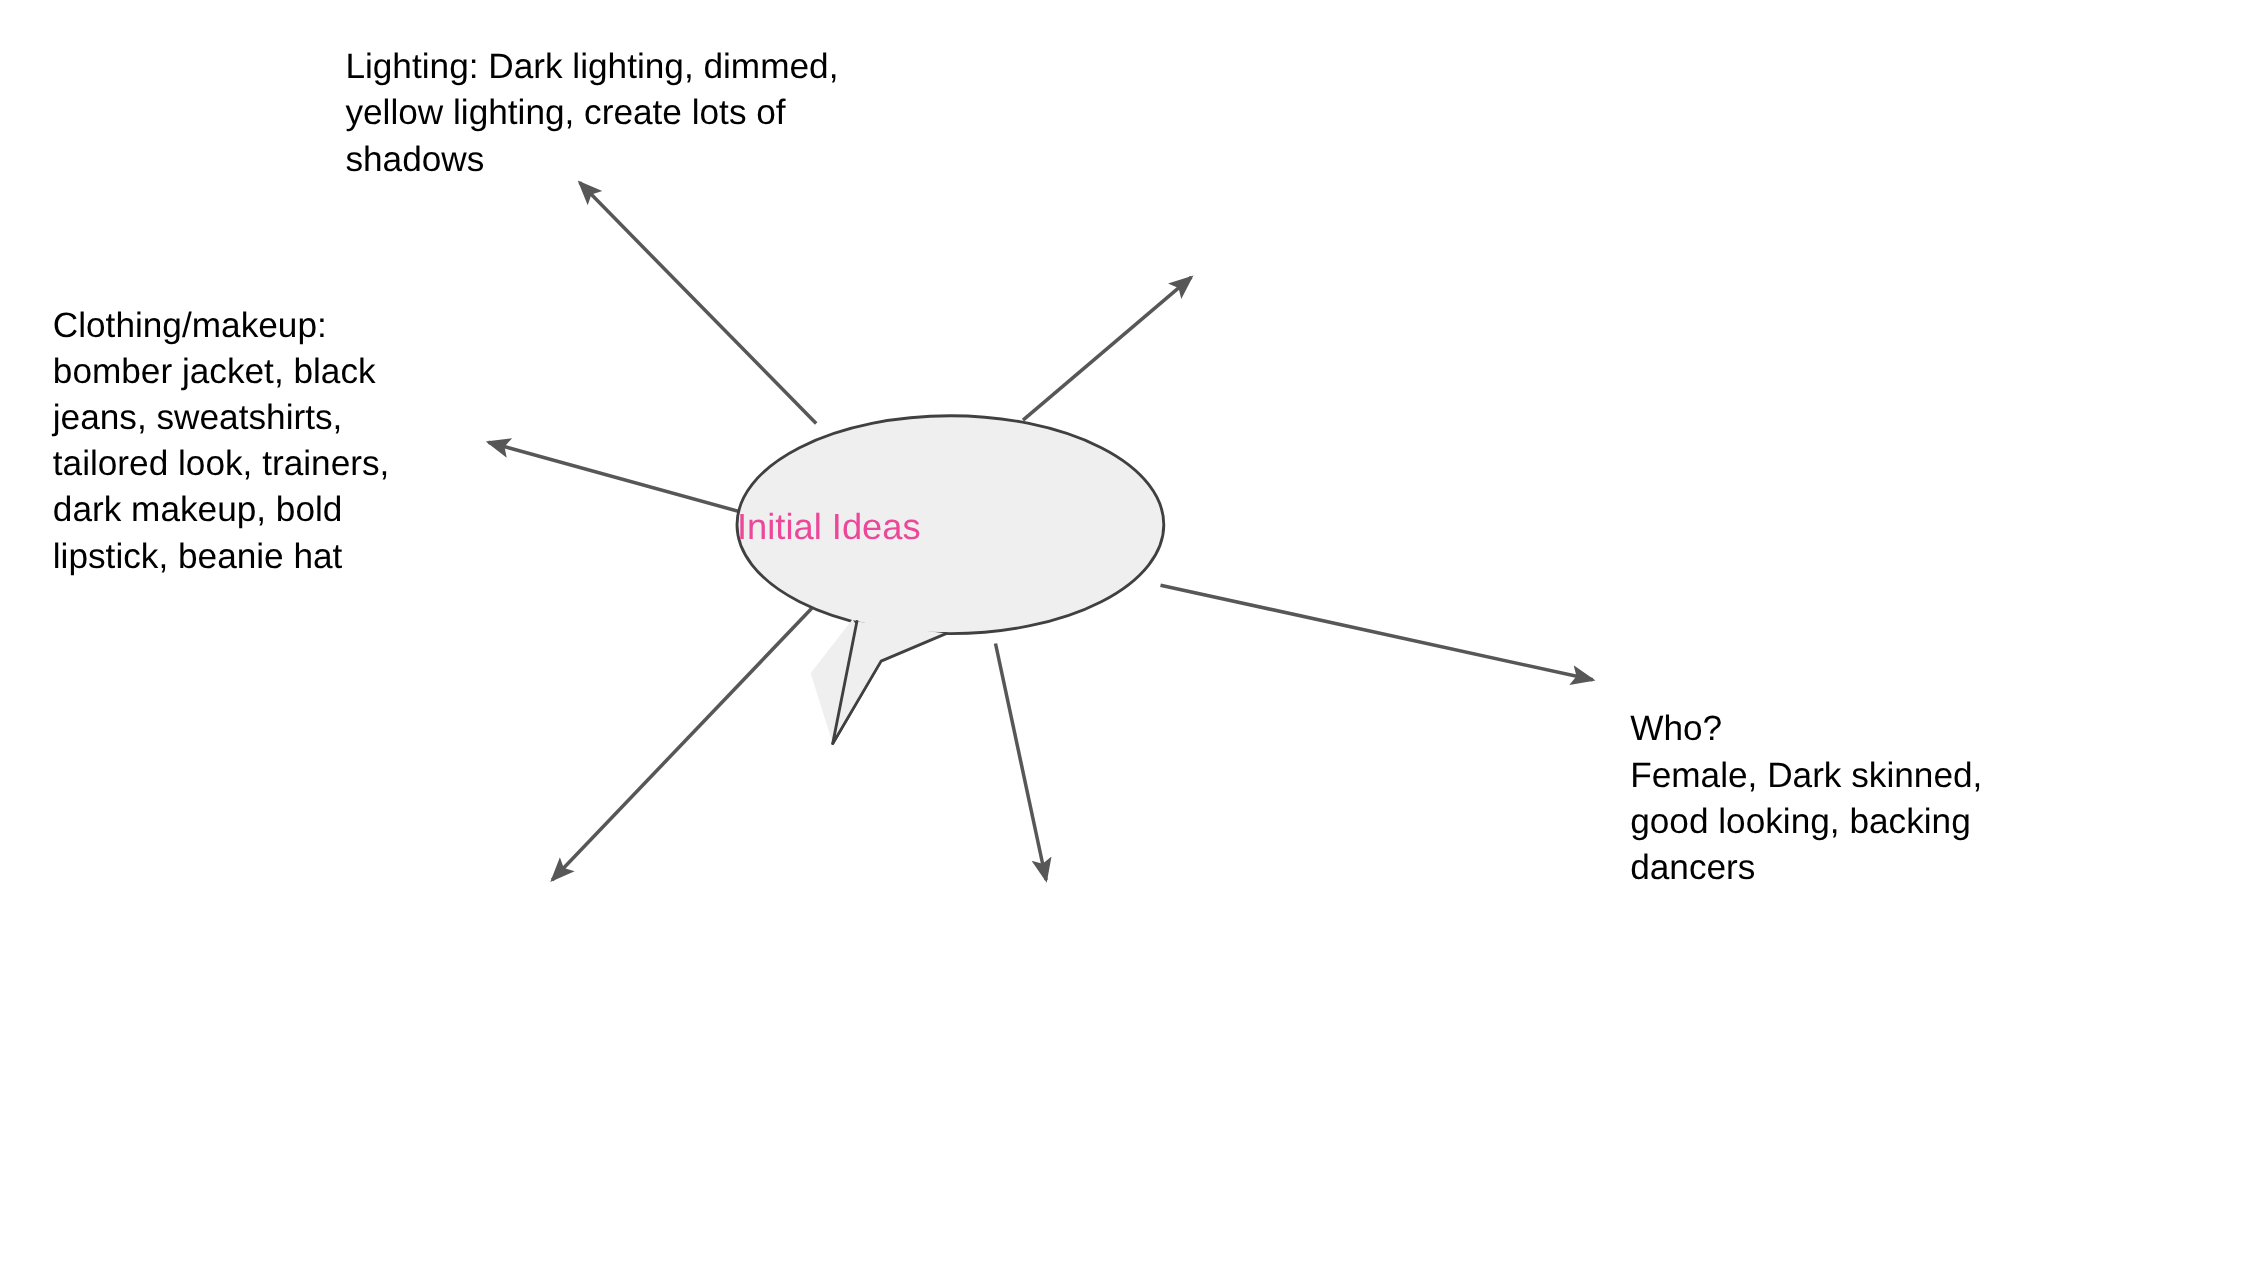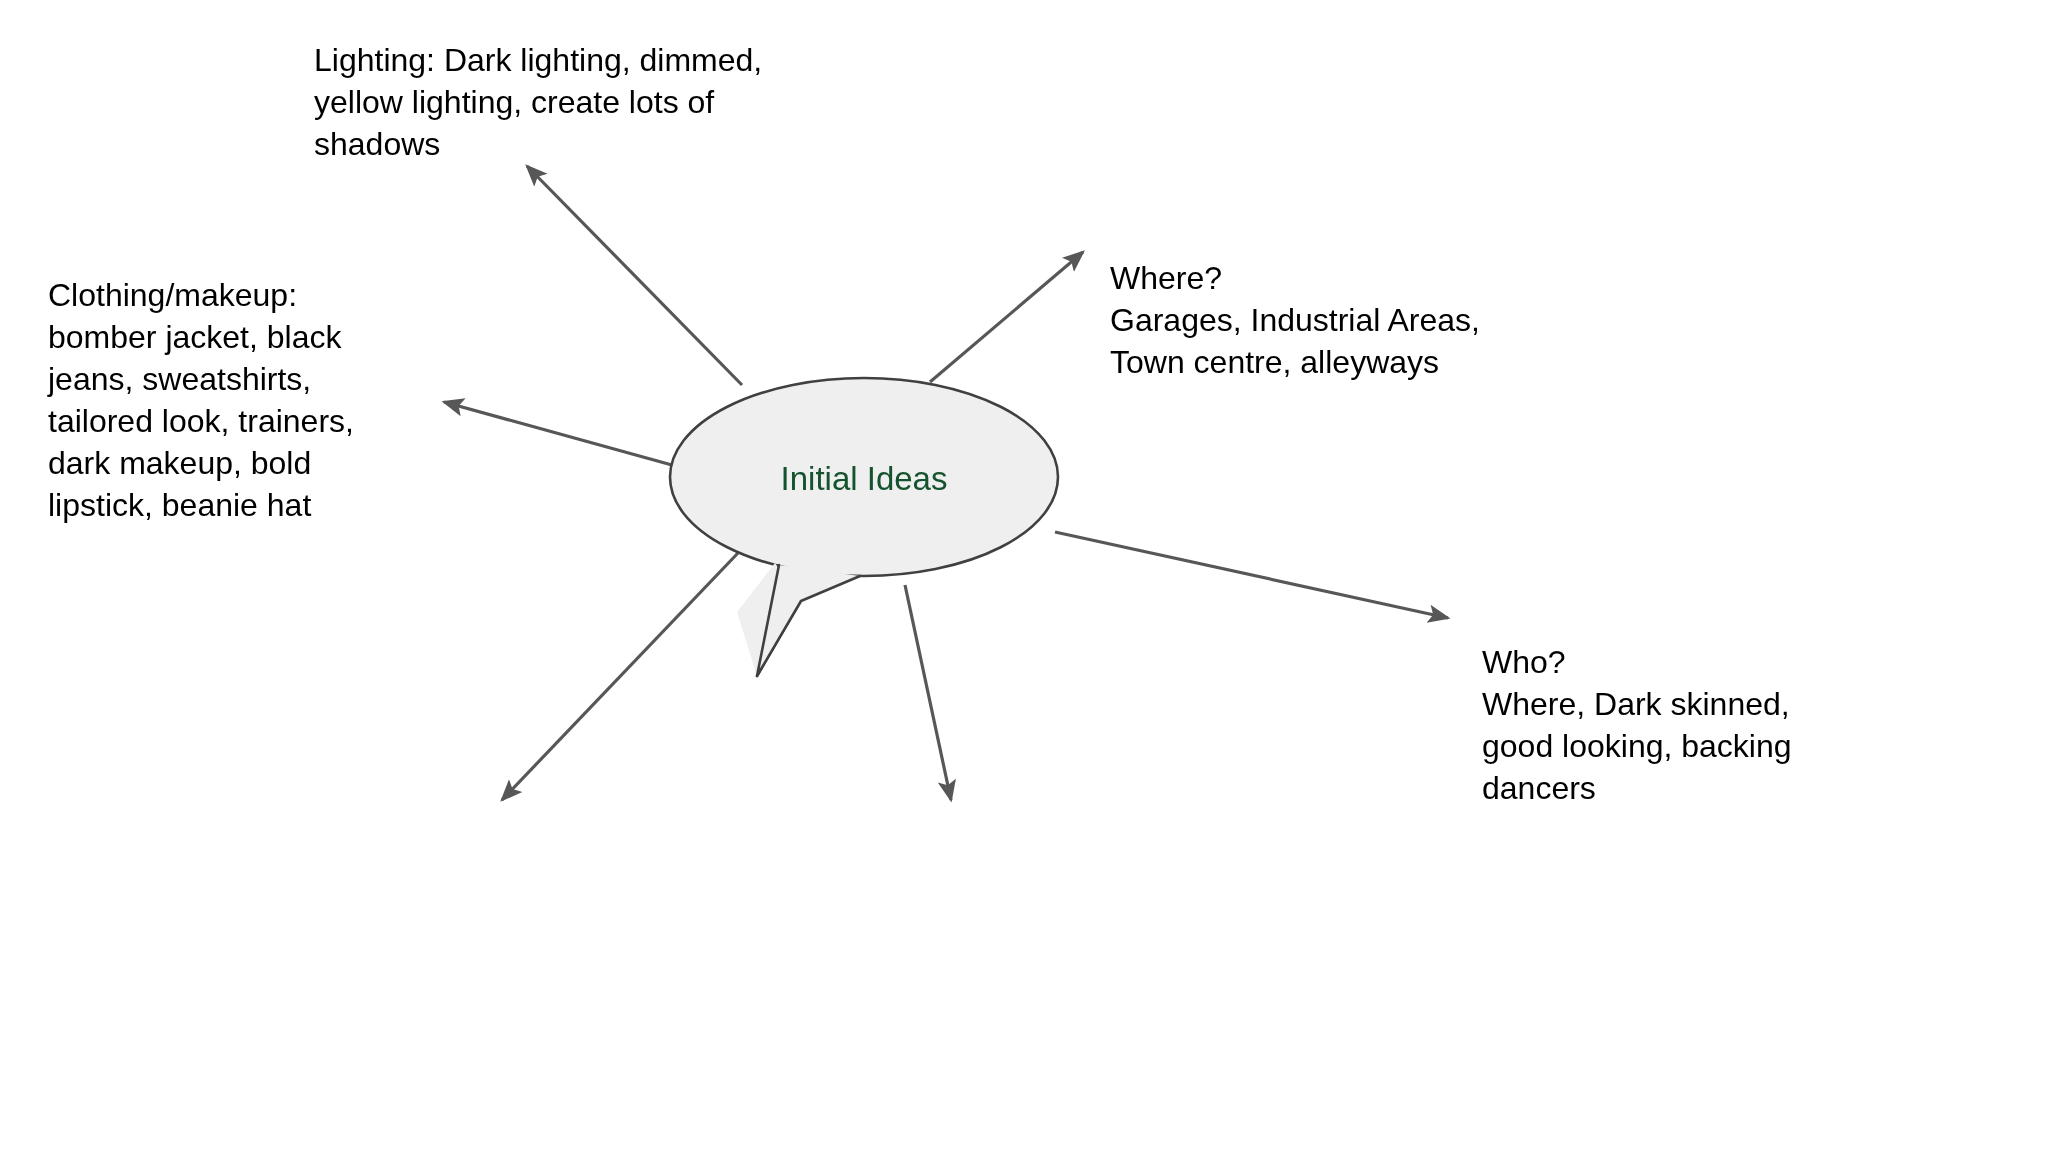--- a/index.html
+++ b/index.html
@@ -29,22 +29,21 @@
     font-size: 32px;
     line-height: 1.31;
     color: #000000;
     white-space: pre-wrap;
     letter-spacing: 0px;
   }
   .center-label {
     position: absolute;
     font-family: "Liberation Sans", sans-serif;
     font-size: 33px;
-    color: #14532d;
-    text-align: center;
+    color: #ec4899;
     white-space: nowrap;
   }
   
   #txt-lighting   { left: 314px;  top: 40px;  width: 600px; }
   #txt-clothing   { left: 48px;   top: 275px; width: 430px; }
   #txt-where      { left: 1110px; top: 258px; width: 520px; }
   #txt-who        { left: 1482px; top: 642px; width: 450px; }
   #txt-performance{ left: 782px;  top: 820px; width: 680px; }
   #txt-props      { left: 62px;   top: 808px; width: 430px; }
 </style>
@@ -92,24 +91,21 @@
 yellow lighting, create lots of
 shadows</div>
 
   <div class="node-text" id="txt-clothing">Clothing/makeup:
 bomber jacket, black
 jeans, sweatshirts,
 tailored look, trainers,
 dark makeup, bold
 lipstick, beanie hat</div>
 
-  <div class="node-text" id="txt-where">Where?
-Garages, Industrial Areas,
-Town centre, alleyways</div>
 
   <div class="node-text" id="txt-who">Who?
-Where, Dark skinned,
+Female, Dark skinned,
 good looking, backing
 dancers</div>
 
 
 
 </div>
 
 </body></html>

